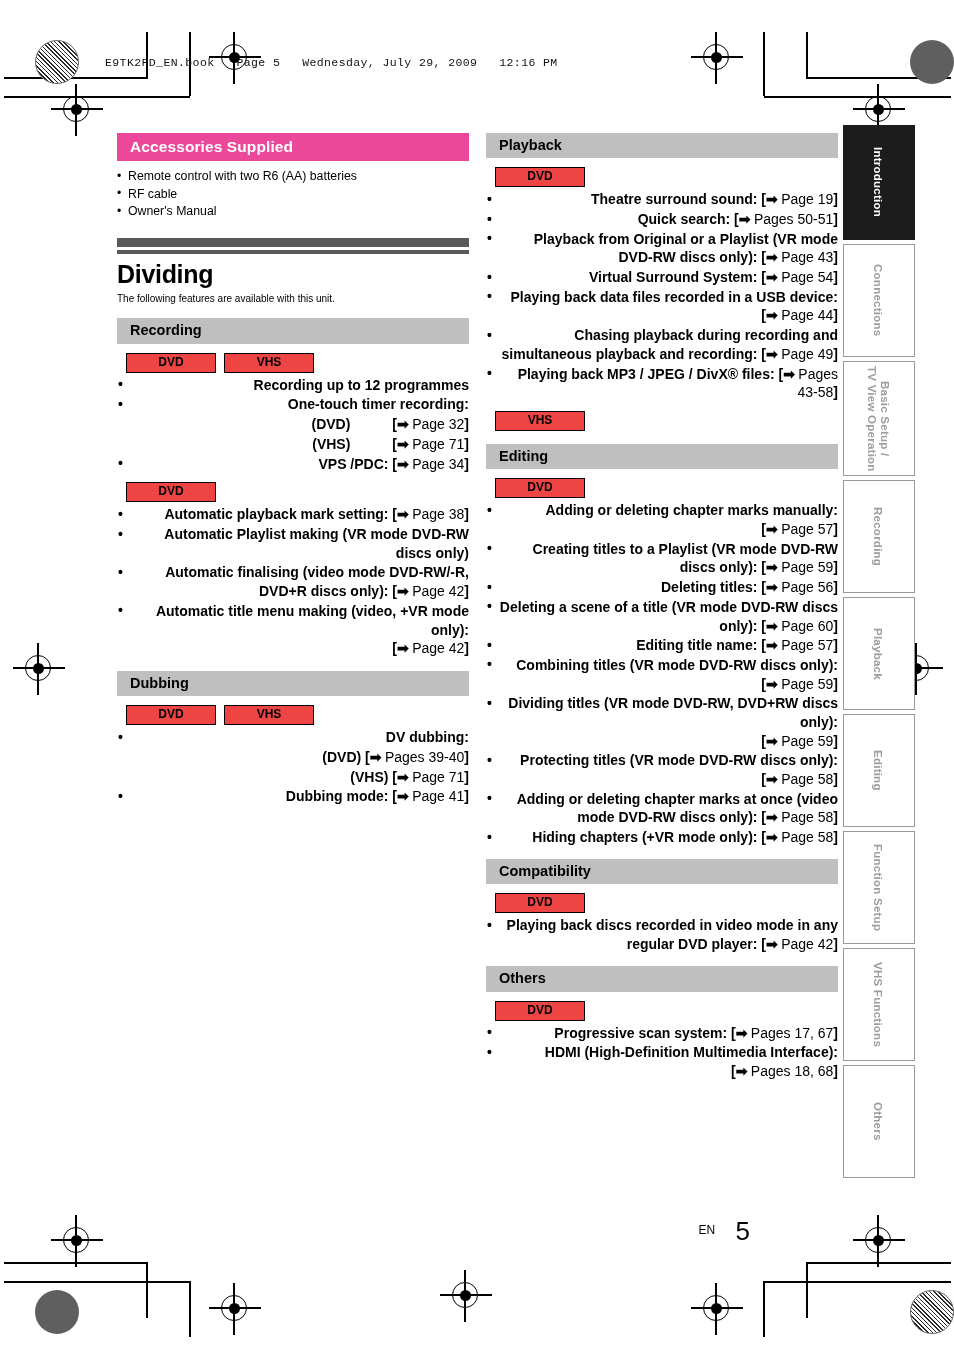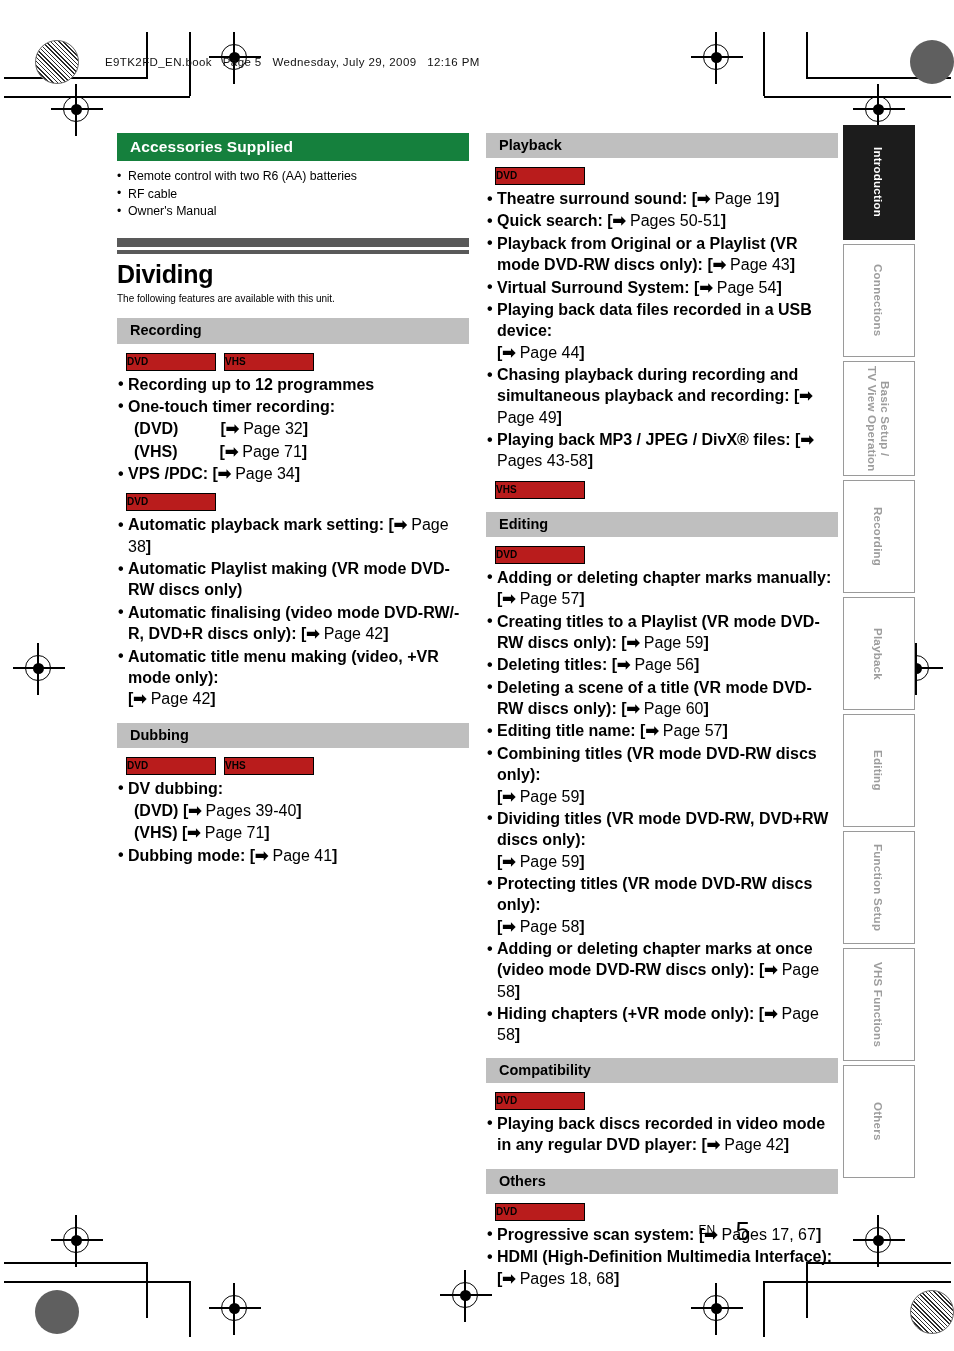--- a/index.html
+++ b/index.html
@@ -37,33 +37,33 @@
       repeating-linear-gradient(45deg,#2a2a2a 0 1px,#ffffff 1px 3px),
       repeating-linear-gradient(-45deg,#2a2a2a 0 1px,#ffffff 1px 3px);
     background-color:#bdbdbd;
     border:1px solid #6a6a6a;
   }
   .cornerblk{ position:absolute; background:#1a1a1a; }
 
   
   .runhead{
     position:absolute; left:105px; top:56px;
-    font-family:Liberation Sans, sans-serif;
+    font-family:Liberation Mono, monospace;
     font-size:11.5px; letter-spacing:.4px; color:#111; white-space:pre;
   }
 
   
   .page{ position:absolute; left:0; top:0; width:954px; height:1351px; }
   .col{ position:absolute; width:352px; }
   .col-left{ left:117px; top:133px; }
   .col-right{ left:486px; top:133px; }
 
   
   .bar-dark{
-    background:#15803d; color:#fff; font-weight:bold; font-size:15.5px;
+    background:#ec4899; color:#fff; font-weight:bold; font-size:15.5px;
     padding:4px 0 5px 13px; line-height:1.25; letter-spacing:.1px;
   }
   
   .bar-gray{
     background:#bfbfbf; color:#000; font-weight:bold; font-size:14.5px;
     padding:3px 0 4px 13px; line-height:1.25;
   }
 
   .plainlist{ margin:7px 0 0 0; padding:0; list-style:none; }
   .plainlist li{
@@ -79,32 +79,33 @@
   .feat-title{
     font-size:25px; font-weight:bold; letter-spacing:-0.3px;
     margin:7px 0 5px 0; line-height:1.05;
   }
   .feat-sub{ font-size:10px; margin:0 0 13px 0; line-height:1.35; }
 
   
   .badges{ margin:9px 0 3px 0; display:flex; gap:8px; }
   .badges.indent{ padding-left:9px; }
   .badge{
-    border:1.6px solid #000; background:#b91c1c;
-    font-size:10px; font-weight:bold; 
+    border:1.6px solid #000; background:#ef4444;
+    font-size:12px; font-weight:bold; text-align:center;
     padding:2px 0 3px 0; line-height:1.1;
   }
   .badge.w1{ width:90px; }
 
   
   .flist{ margin:3px 0 0 0; padding:0; list-style:none; }
   .flist li{
     position:relative; padding-left:11px;
-    font-size:16px; font-weight:bold; line-height:1.335;
+    font-size:14px; font-weight:bold; line-height:1.335;
     margin-bottom:1px;
+    text-align:right;
   }
   .flist li::before{
     content:"\2022"; position:absolute; left:1px; top:-0.5px; font-weight:bold;
   }
   .flist li.sub{ padding-left:17px; }
   .flist li.sub::before{ content:""; }
   .ref{ font-weight:normal; }
   .arw{ font-weight:bold; letter-spacing:-0.5px; }
   .tabgap{ display:inline-block; }
 

